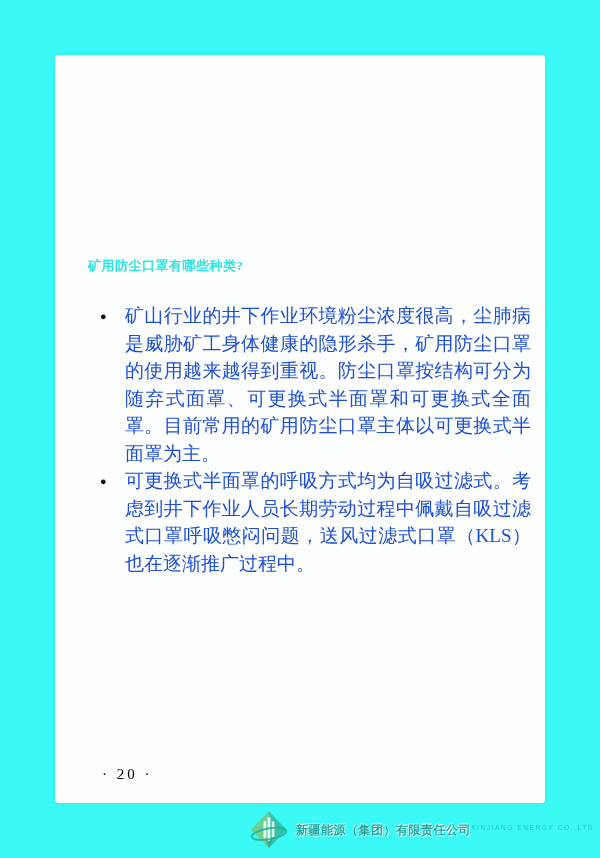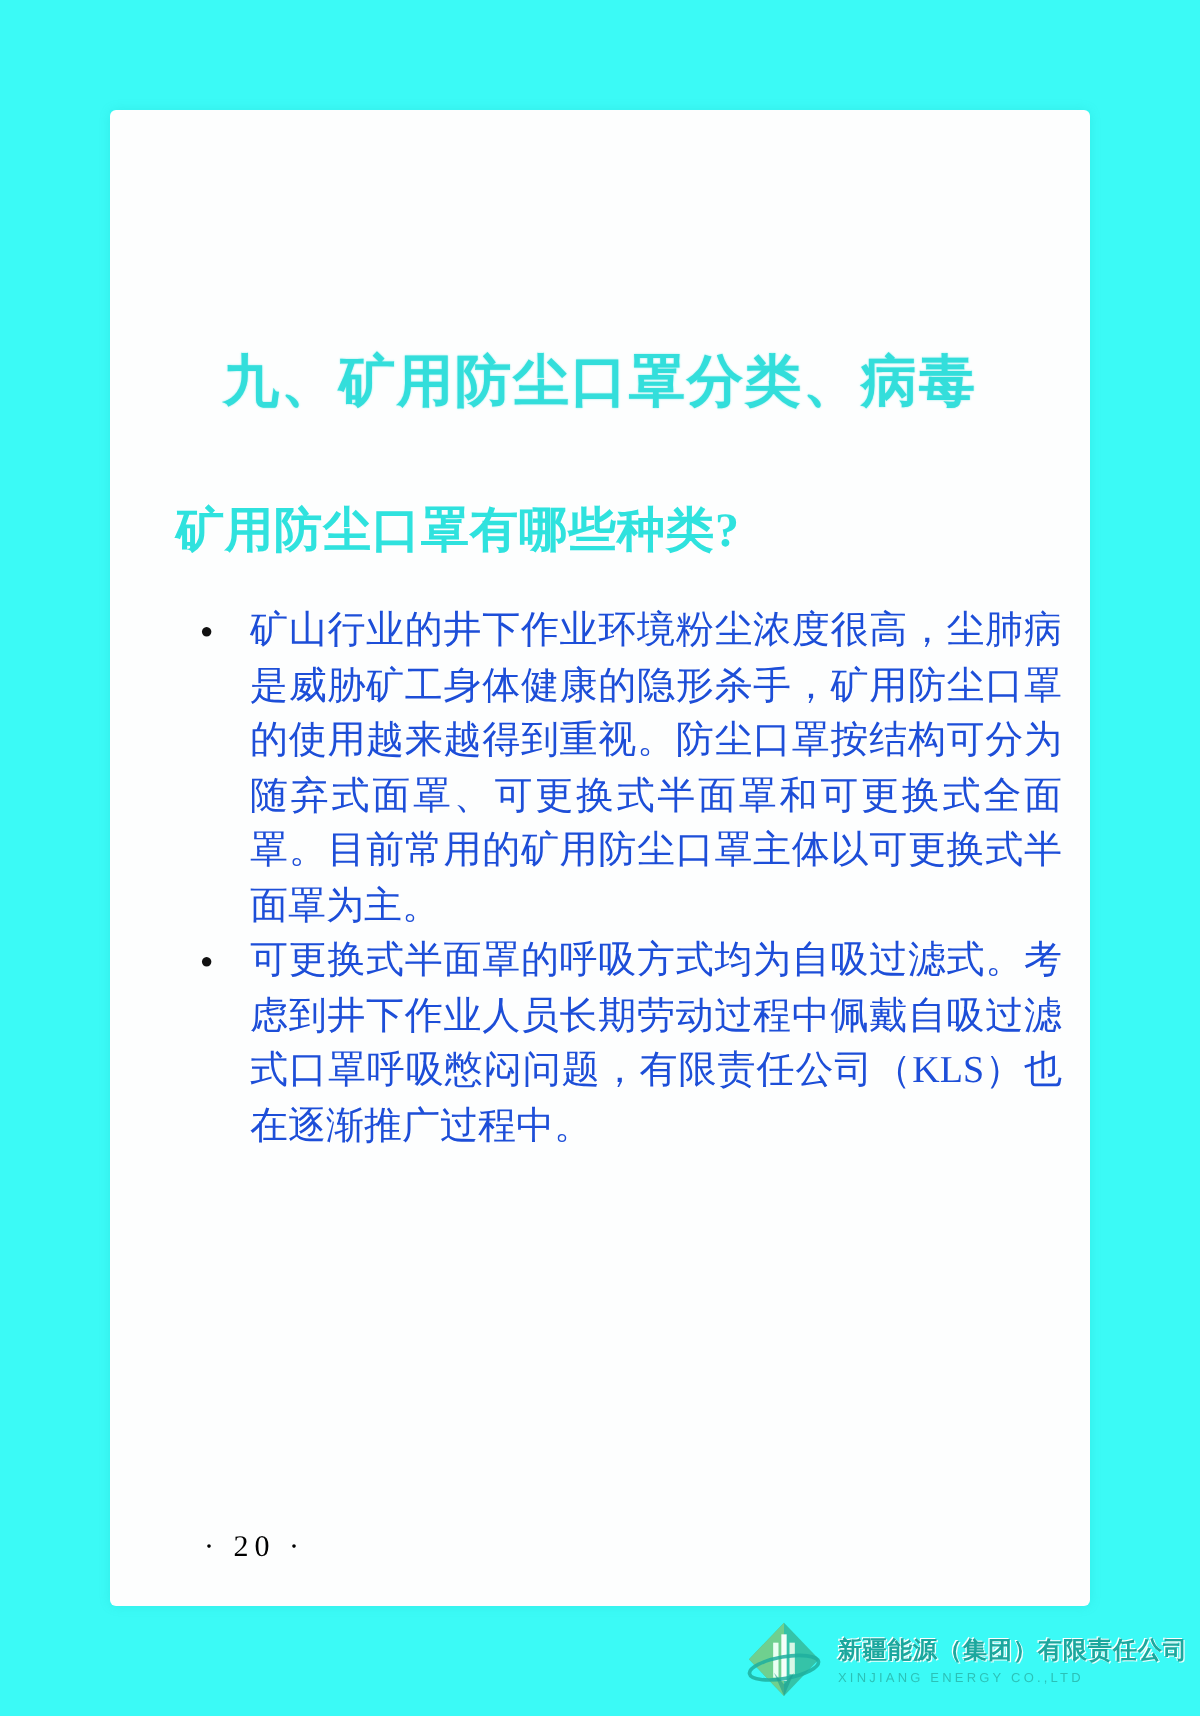--- a/index.html
+++ b/index.html
@@ -31,21 +31,21 @@
     text-align: center;
     font-size: 28px;
     line-height: 38px;
     font-weight: bold;
     color: #33dedb;
     letter-spacing: 1px;
     text-shadow: 0 0 1px rgba(51,222,219,0.6);
   }
   .section-heading {
     margin: 44px 0 0 33px;
-    font-size: 24px;
+    font-size: 13px;
     line-height: 22px;
     font-weight: bold;
     color: #2fe2de;
     letter-spacing: 0.5px;
   }
   .bullets {
     list-style: none;
     margin: 25px 14px 0 45px;
     padding: 0;
     font-size: 19px;
@@ -82,21 +82,21 @@
     align-items: center;
     gap: 7px;
   }
   .logo {
     width: 40px;
     height: 45px;
     flex: 0 0 auto;
   }
   .brand-text {
     display: flex;
-    flex-direction: column;
+    flex-direction: row;
     justify-content: center;
   }
   .brand-cn {
     font-family: "Liberation Sans", "DejaVu Sans", sans-serif;
     font-size: 12px;
     font-weight: bold;
     color: #1ba89e;
     letter-spacing: 0.5px;
     text-shadow: 0.6px 0.6px 0 #eafffd, -0.6px -0.6px 0 #ffffff;
     white-space: nowrap;
@@ -112,28 +112,28 @@
   }
 </style>
 </head>
 <body>
 
 <div class="canvas">
 
   <div class="page">
 
     <h1 class="title">
-      <span>九、矿用防尘口罩分类、病毒</span><br>
+      <br>
     </h1>
 
     <h2 class="section-heading">矿用防尘口罩有哪些种类?</h2>
 
     <ul class="bullets">
       <li>矿山行业的井下作业环境粉尘浓度很高，尘肺病是威胁矿工身体健康的隐形杀手，矿用防尘口罩的使用越来越得到重视。防尘口罩按结构可分为随弃式面罩、可更换式半面罩和可更换式全面罩。目前常用的矿用防尘口罩主体以可更换式半面罩为主。</li>
-      <li>可更换式半面罩的呼吸方式均为自吸过滤式。考虑到井下作业人员长期劳动过程中佩戴自吸过滤式口罩呼吸憋闷问题，有限责任公司（KLS）也在逐渐推广过程中。</li>
+      <li>可更换式半面罩的呼吸方式均为自吸过滤式。考虑到井下作业人员长期劳动过程中佩戴自吸过滤式口罩呼吸憋闷问题，送风过滤式口罩（KLS）也在逐渐推广过程中。</li>
     </ul>
 
     <div class="page-number">· 20 ·</div>
 
   </div>
 
   <div class="footer-brand">
     <svg class="logo" viewBox="0 0 48 52" xmlns="http://www.w3.org/2000/svg">
 
       <polygon points="24,3 45,25 24,47 3,25" fill="#35c3a8"></polygon>

